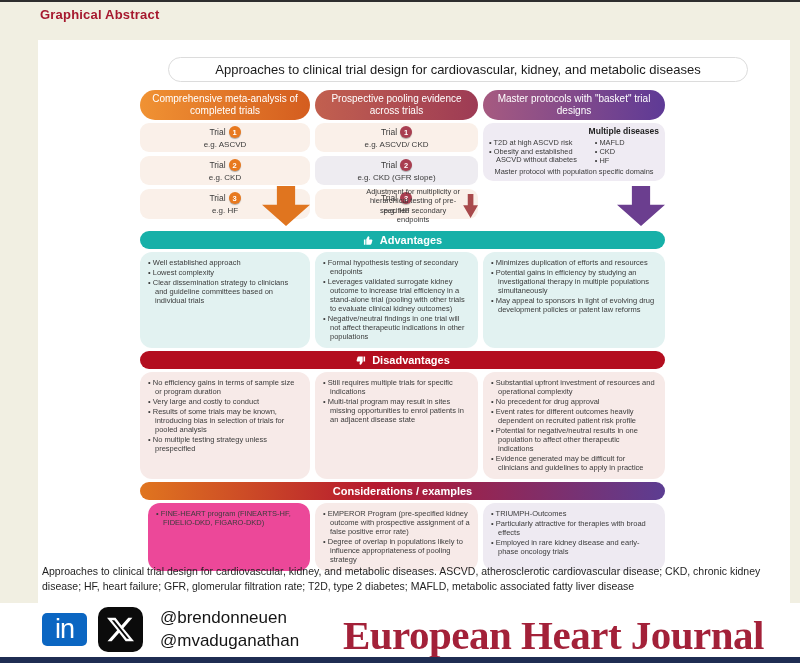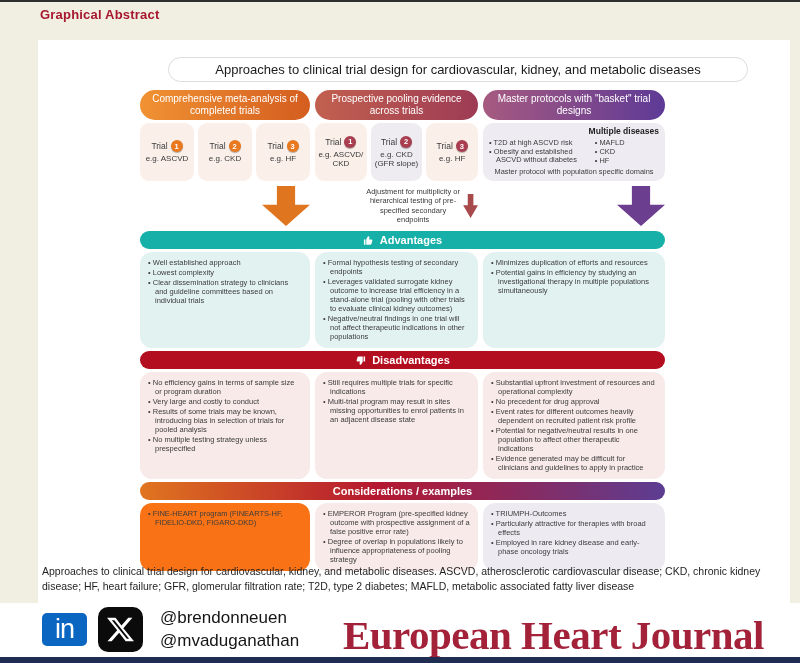--- a/index.html
+++ b/index.html
@@ -26,21 +26,21 @@
     column-gap:5px; row-gap:3px;
   }
   .hdr {
     height:30px; border-radius:15px; color:#fff; font-size:10px; line-height:1.18;
     display:flex; align-items:center; justify-content:center; text-align:center; padding:2px 10px;
   }
   .hdr-orange { background:linear-gradient(90deg,#f09233,#d45d1f); }
   .hdr-maroon { background:linear-gradient(90deg,#c2604f,#9d3b55); }
   .hdr-purple { background:linear-gradient(90deg,#a65a80,#5e3a96); }
 
-  .trials { display:flex; gap:4px; height:58px; }
+  .trials { display:flex; gap:4px; height:58px;flex-direction:column; }
   .tcard {
     flex:1; background:#faf0e9; border-radius:9px;
     display:flex; flex-direction:column; align-items:center; justify-content:center;
     gap:2px; padding:3px 2px;
   }
   .tcard.alt { background:#eeecf1; }
   .tline { display:flex; align-items:center; gap:3px; font-size:8.5px; color:#3a3a3a; }
   .tnum {
     width:12px; height:12px; border-radius:50%; color:#fff; font-size:7.5px; font-weight:bold;
     display:flex; align-items:center; justify-content:center; box-shadow:0 1px 1px rgba(0,0,0,.3);
@@ -77,21 +77,21 @@
   .banner-red  { background:#b30e1f; }
   .banner-grad { background:linear-gradient(90deg,#e0751f 0%,#b5182f 45%,#5c3d92 100%); }
   .banner svg { width:11px; height:11px; flex:0 0 auto; }
 
   .box { border-radius:12px; padding:6px 8px; font-size:7.5px; line-height:1.2; color:#3c3c3c; }
   .box ul { list-style:none; }
   .box li { padding-left:7px; text-indent:-7px; margin-bottom:1px; }
   .box li::before { content:"• "; }
   .box-teal   { background:#e2f2f1; }
   .box-pink   { background:#f7eae8; }
-  .box-orange { background:#f97316; }
+  .box-orange { background:#ec4899;margin-left:8px; }
   .box-lav    { background:#eeeaf2; }
 
   .caption { position:absolute; left:4px; right:8px; top:524px; font-size:10.5px; line-height:1.4; color:#1f1f1f; }
 
   .bottom-bar { position:absolute; left:0; right:0; top:603px; height:54px; background:#ffffff; }
   .social { position:absolute; left:42px; top:607px; display:flex; gap:11px; align-items:center; }
   .li-icon {
     width:45px; height:33px; background:#0b66c2; border-radius:5px;
     display:flex; align-items:center; justify-content:center;
     color:#fff; font-size:27px; font-weight:normal; letter-spacing:-1px;
@@ -217,20 +217,21 @@
         <ul>
           <li>Formal hypothesis testing of secondary endpoints</li>
           <li>Leverages validated surrogate kidney outcome to increase trial efficiency in a stand-alone trial (pooling with other trials to evaluate clinical kidney outcomes)</li>
           <li>Negative/neutral findings in one trial will not affect therapeutic indications in other populations</li>
         </ul>
       </div>
       <div class="box box-teal">
         <ul>
           <li>Minimizes duplication of efforts and resources</li>
           <li>Potential gains in efficiency by studying an investigational therapy in multiple populations simultaneously</li>
+          <li>May appeal to sponsors in light of evolving drug development policies or patent law reforms</li>
         </ul>
       </div>
 
       <div class="banner banner-red">
         <svg viewBox="0 0 24 24">
             <g transform="rotate(180 12 12)">
               <path fill="#fff" d="M2 10h3.4v11H2V10zm5.1 11h9.1c1.1 0 2-.7 2.3-1.7l1.9-6.8c.4-1.4-.7-2.8-2.2-2.8h-5.1l1-4.1c.3-1.1-.4-2.3-1.5-2.6-.9-.3-1.9.1-2.4.9L7.1 9.2V21z"></path>
             </g>
           </svg>
         <span>Disadvantages</span>

